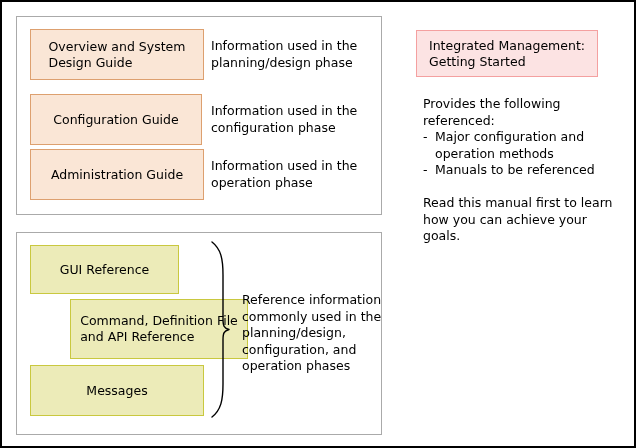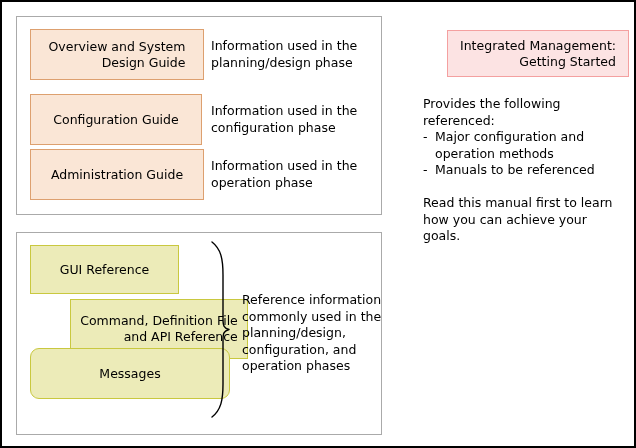--- a/index.html
+++ b/index.html
@@ -24,21 +24,21 @@
     box-sizing: border-box;
     border: 1px solid #aaaaaa;
     background: #ffffff;
   }
   .doc-box {
     position: absolute;
     box-sizing: border-box;
     display: flex;
     align-items: center;
     justify-content: center;
-    text-align: right;
+    text-align: left;
     font-size: 12.5px;
     line-height: 16px;
     color: #000000;
     padding: 2px 5px;
   }
   .doc-box.orange {
     background: #fae6d6;
     border: 1px solid #dda06f;
   }
   .doc-box.yellow {
@@ -112,37 +112,37 @@
 
   <div class="doc-box yellow" style="left:28px; top:243px; width:149px; height:49px;">
     <span style="white-space:pre-line;">GUI Reference</span>
   </div>
 
   <div class="doc-box yellow" style="left:28px; top:297px; width:178px; height:60px;margin-left:40px;">
     <span style="white-space:pre-line;">Command, Definition File
 and API Reference</span>
   </div>
 
-  <div class="doc-box yellow" style="left:28px; top:346px; width:200px; height:51px;border-radius:9px;">
+  <div class="doc-box yellow" style="left:28px; top:363px; width:174px; height:51px;">
     <span style="white-space:pre-line;">Messages</span>
   </div>
 
   <div class="brace-wrap" style="left:208px; top:239px; width:20px; height:177px;">
     <svg width="20" height="177" viewBox="0 0 20 177" fill="none" xmlns="http://www.w3.org/2000/svg">
       <path d="M2 1 C11 8, 13 18, 13 34 L13 78 C13 85, 14 87, 19 88.5 C14 90, 13 92, 13 99 L13 143 C13 159, 11 169, 2 176" stroke="#000000" stroke-width="1.4" fill="none" stroke-linecap="round" stroke-linejoin="round"></path>
     </svg>
   </div>
 
   <div class="desc" style="left:240px; top:290px; width:148px;">Reference information
 commonly used in the
 planning/design,
 configuration, and
 operation phases</div>
 
-  <div class="doc-box pink" style="left:414px; top:28px; width:182px; height:47px;margin-left:31px;">
+  <div class="doc-box pink" style="left:414px; top:28px; width:182px; height:47px;">
     <span style="white-space:pre-line;">Integrated Management:
 Getting Started</span>
   </div>
 
   <div class="right-text" style="left:421px; top:94px; width:200px;">
     <div class="rt-line">Provides the following</div>
     <div class="rt-line">referenced:</div>
 
     <div class="rt-bullet">
       <span class="dash">-</span>

